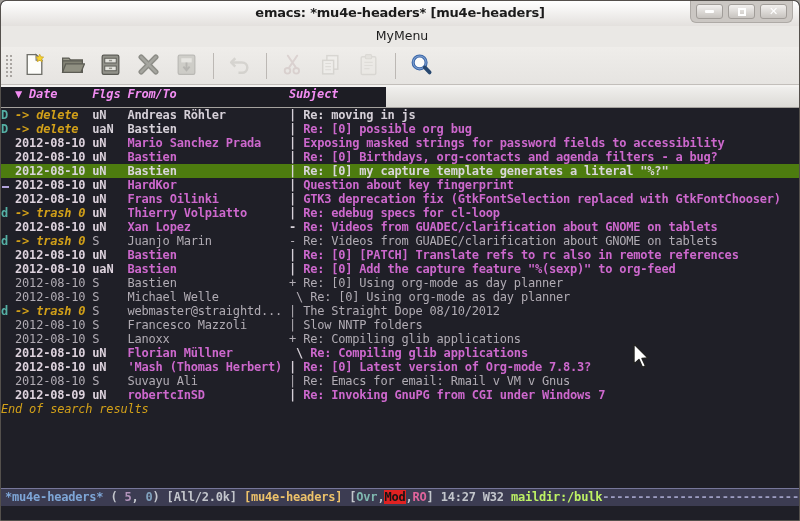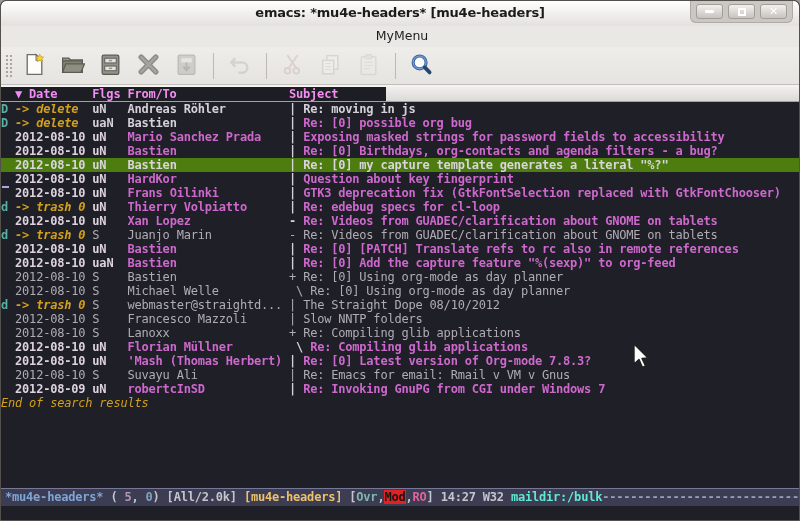--- a/index.html
+++ b/index.html
@@ -35,23 +35,23 @@
     background-size:4px 4px;background-position:1px 1px;}
   .tb-btn{width:30px;height:30px;margin-right:8px;border:none;background:transparent;
     padding:2px;display:flex;align-items:center;justify-content:center;}
   .tb-btn svg{width:25px;height:25px;}
   .tb-btn.disabled{opacity:.42;}
   .tb-sep{width:1px;height:26px;background:#bcb8b4;margin:0 10px 0 4px;}
   
   .buffer{position:absolute;top:84px;left:0;right:0;height:403px;background:#1f1f27;
     font-family:"DejaVu Sans Mono",monospace;font-size:12px;letter-spacing:-0.2px;
     overflow:hidden;}
-  .header-line{height:17px;background:linear-gradient(#f0efed,#dcdad6);
+  .header-line{height:23px;background:linear-gradient(#f0efed,#dcdad6);
     border-top:2px solid #f4f3f1;border-bottom:1px solid #a5a29e;
-    white-space:pre;overflow:hidden;}
+    white-space:pre;overflow:hidden;font-style:italic;}
   .header-dark{display:inline-block;width:385px;height:100%;background:#1d1d24;
     color:#f38df3;font-weight:bold;line-height:14px;}
   .rows{white-space:pre;}
   .mrow{height:14px;line-height:14px;overflow:hidden;}
   .mrow.hl{background:#4d7c0f;}
   .mrow.hl .hl-inner{border-bottom:1px solid #cac7ce;}
   .c-mark{color:#55b0a5;font-weight:bold;}
   .c-action{color:#d2a019;font-style:italic;font-weight:bold;}
   .c-date{color:#ddd2dd;font-weight:bold;}
   .c-pale{color:#d6d0d8;font-weight:bold;}
@@ -66,21 +66,21 @@
     font-weight:bold;letter-spacing:-0.2px;line-height:17px;white-space:pre;overflow:hidden;
     color:#c3c6cc;padding-left:4px;}
   .ml-buf{color:#7ea6d7;}
   .ml-num1{color:#b294bb;}
   .ml-num2{color:#81a2be;}
   .ml-plain{color:#c3c6cc;}
   .ml-mode{color:#edc26a;}
   .ml-ovr{color:#7fb8b0;}
   .ml-mod{color:#151515;background:#e02222;}
   .ml-ro{color:#e0649c;}
-  .ml-dir{color:#5eead4;margin-top:22px;}
+  .ml-dir{color:#bef264;margin-top:22px;}
   .ml-dash{color:#9d9dc2;}
   .echo{position:absolute;top:505px;left:0;right:0;bottom:0;background:#1f1f27;}
   
   .mouse{position:absolute;left:630px;top:341px;width:20px;height:30px;pointer-events:none;}
 </style>
 </head>
 <body>
 
 <div class="window">
 

